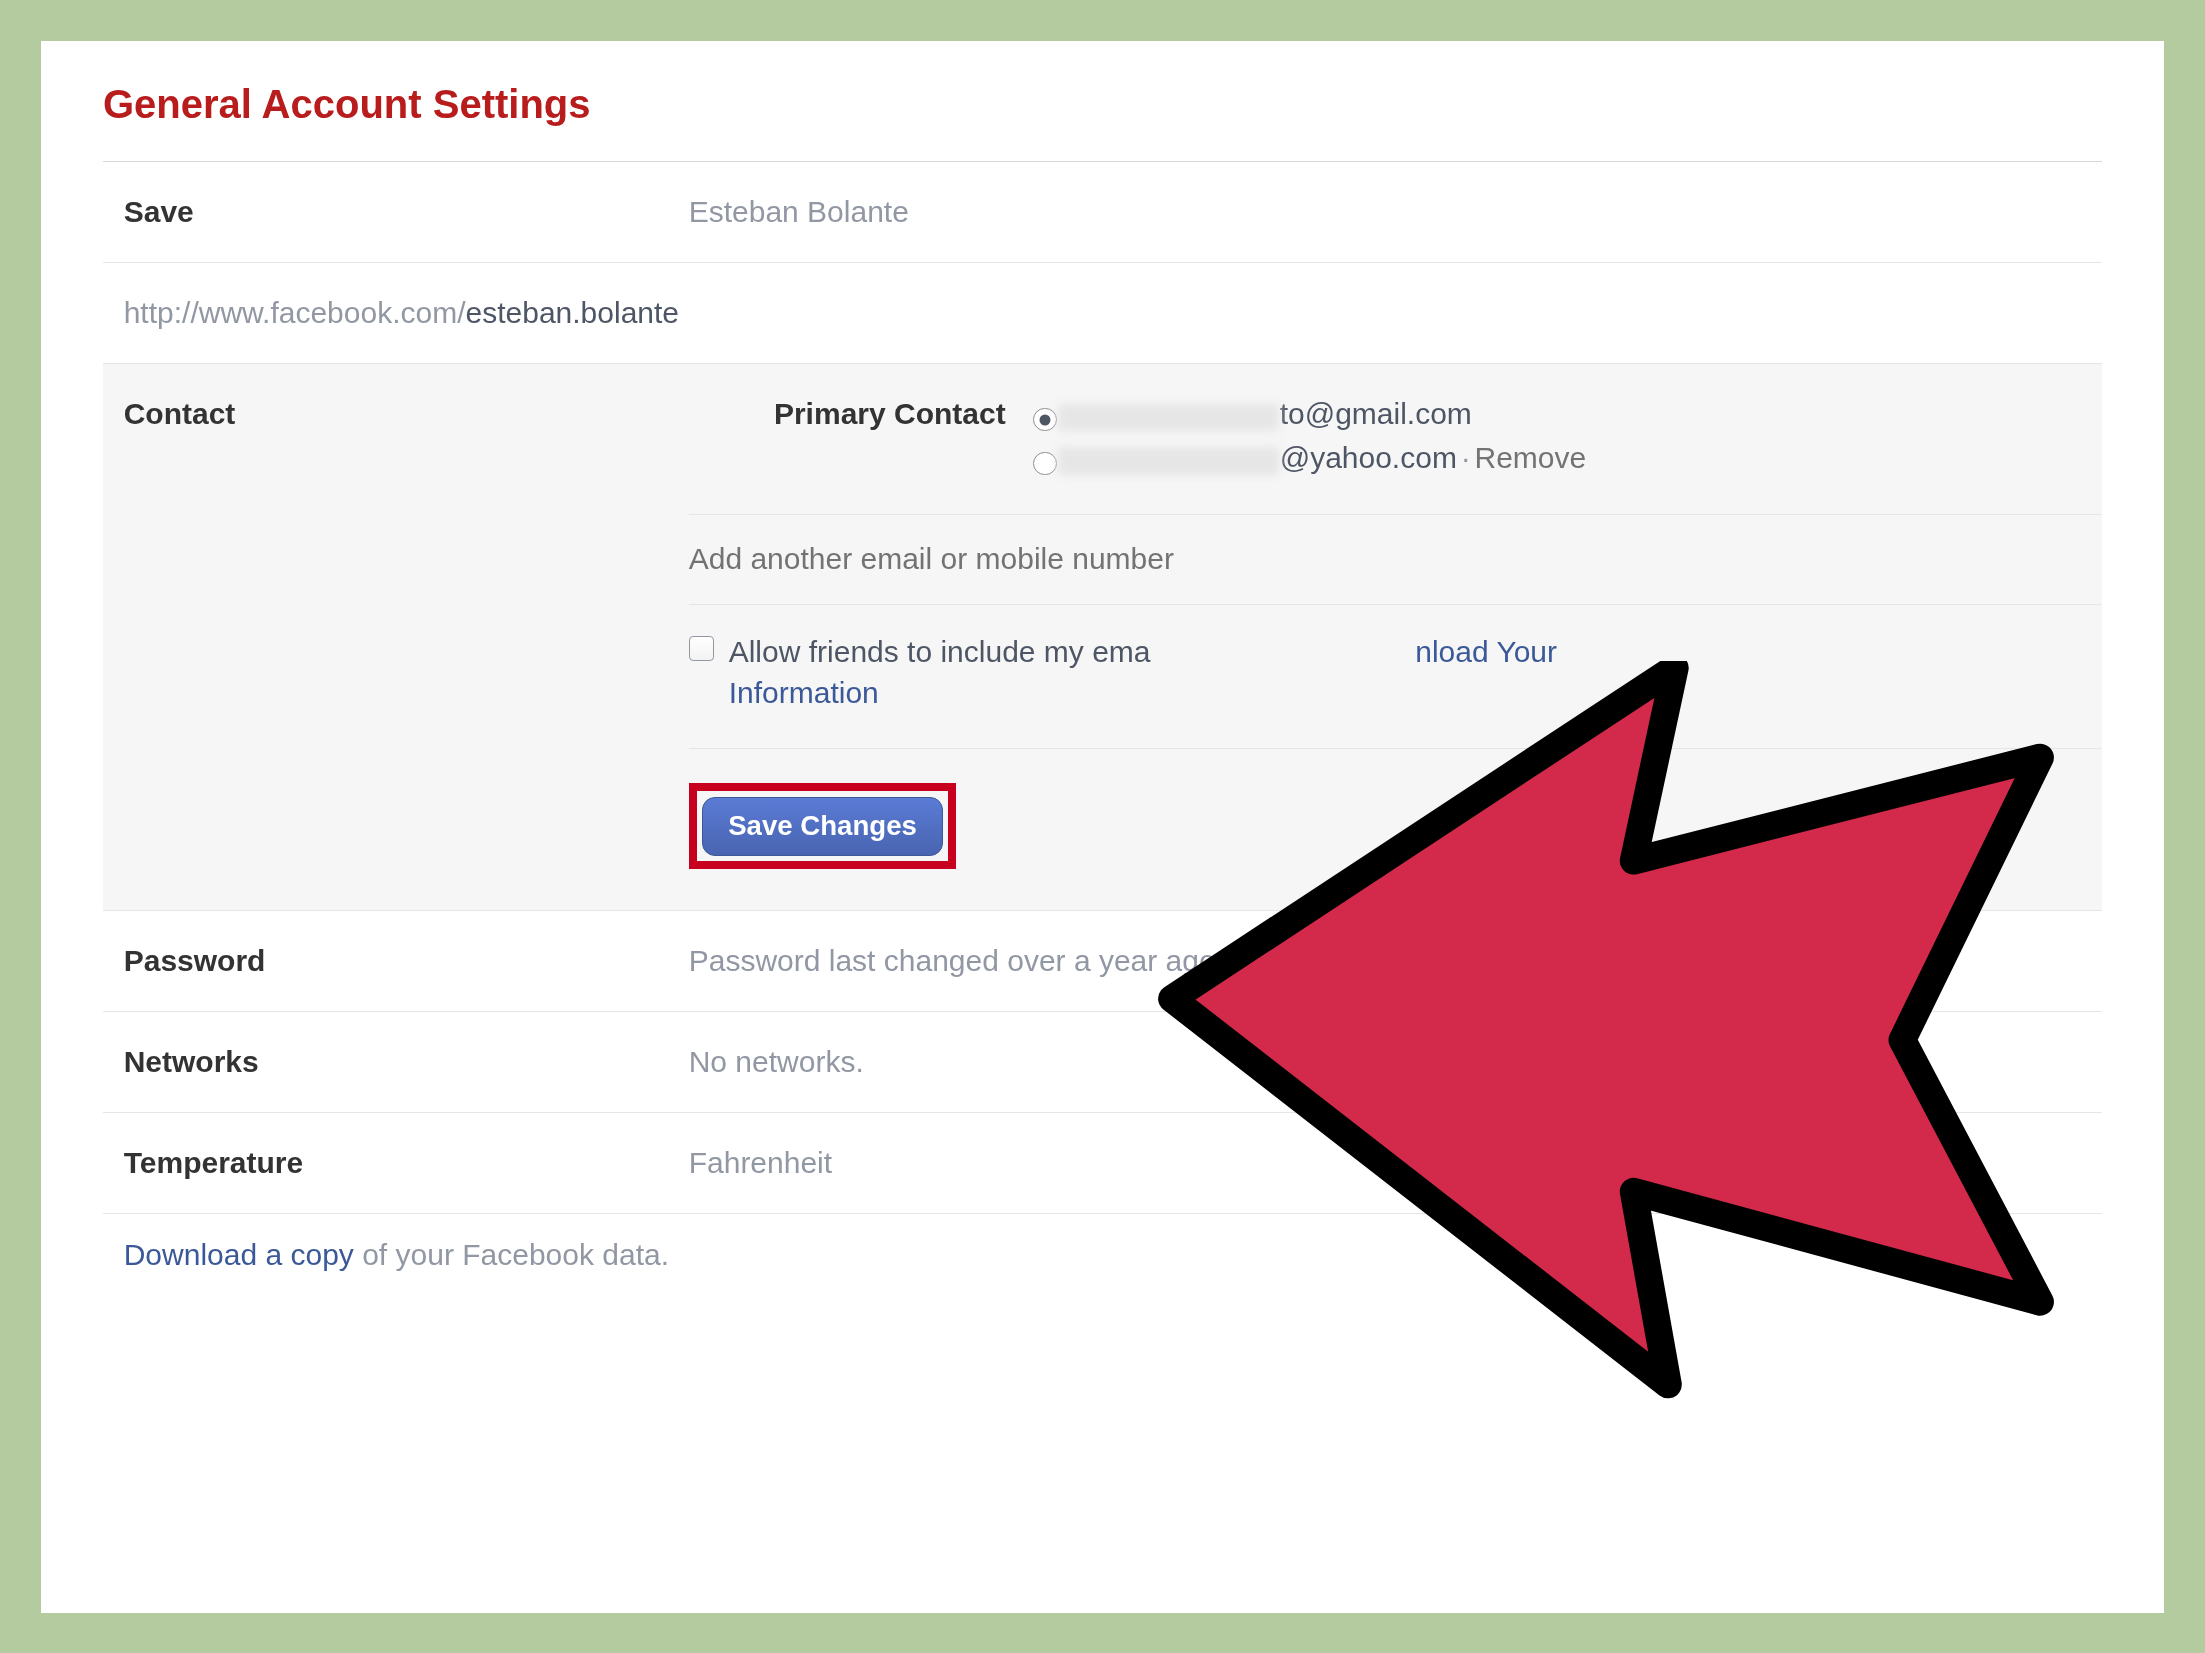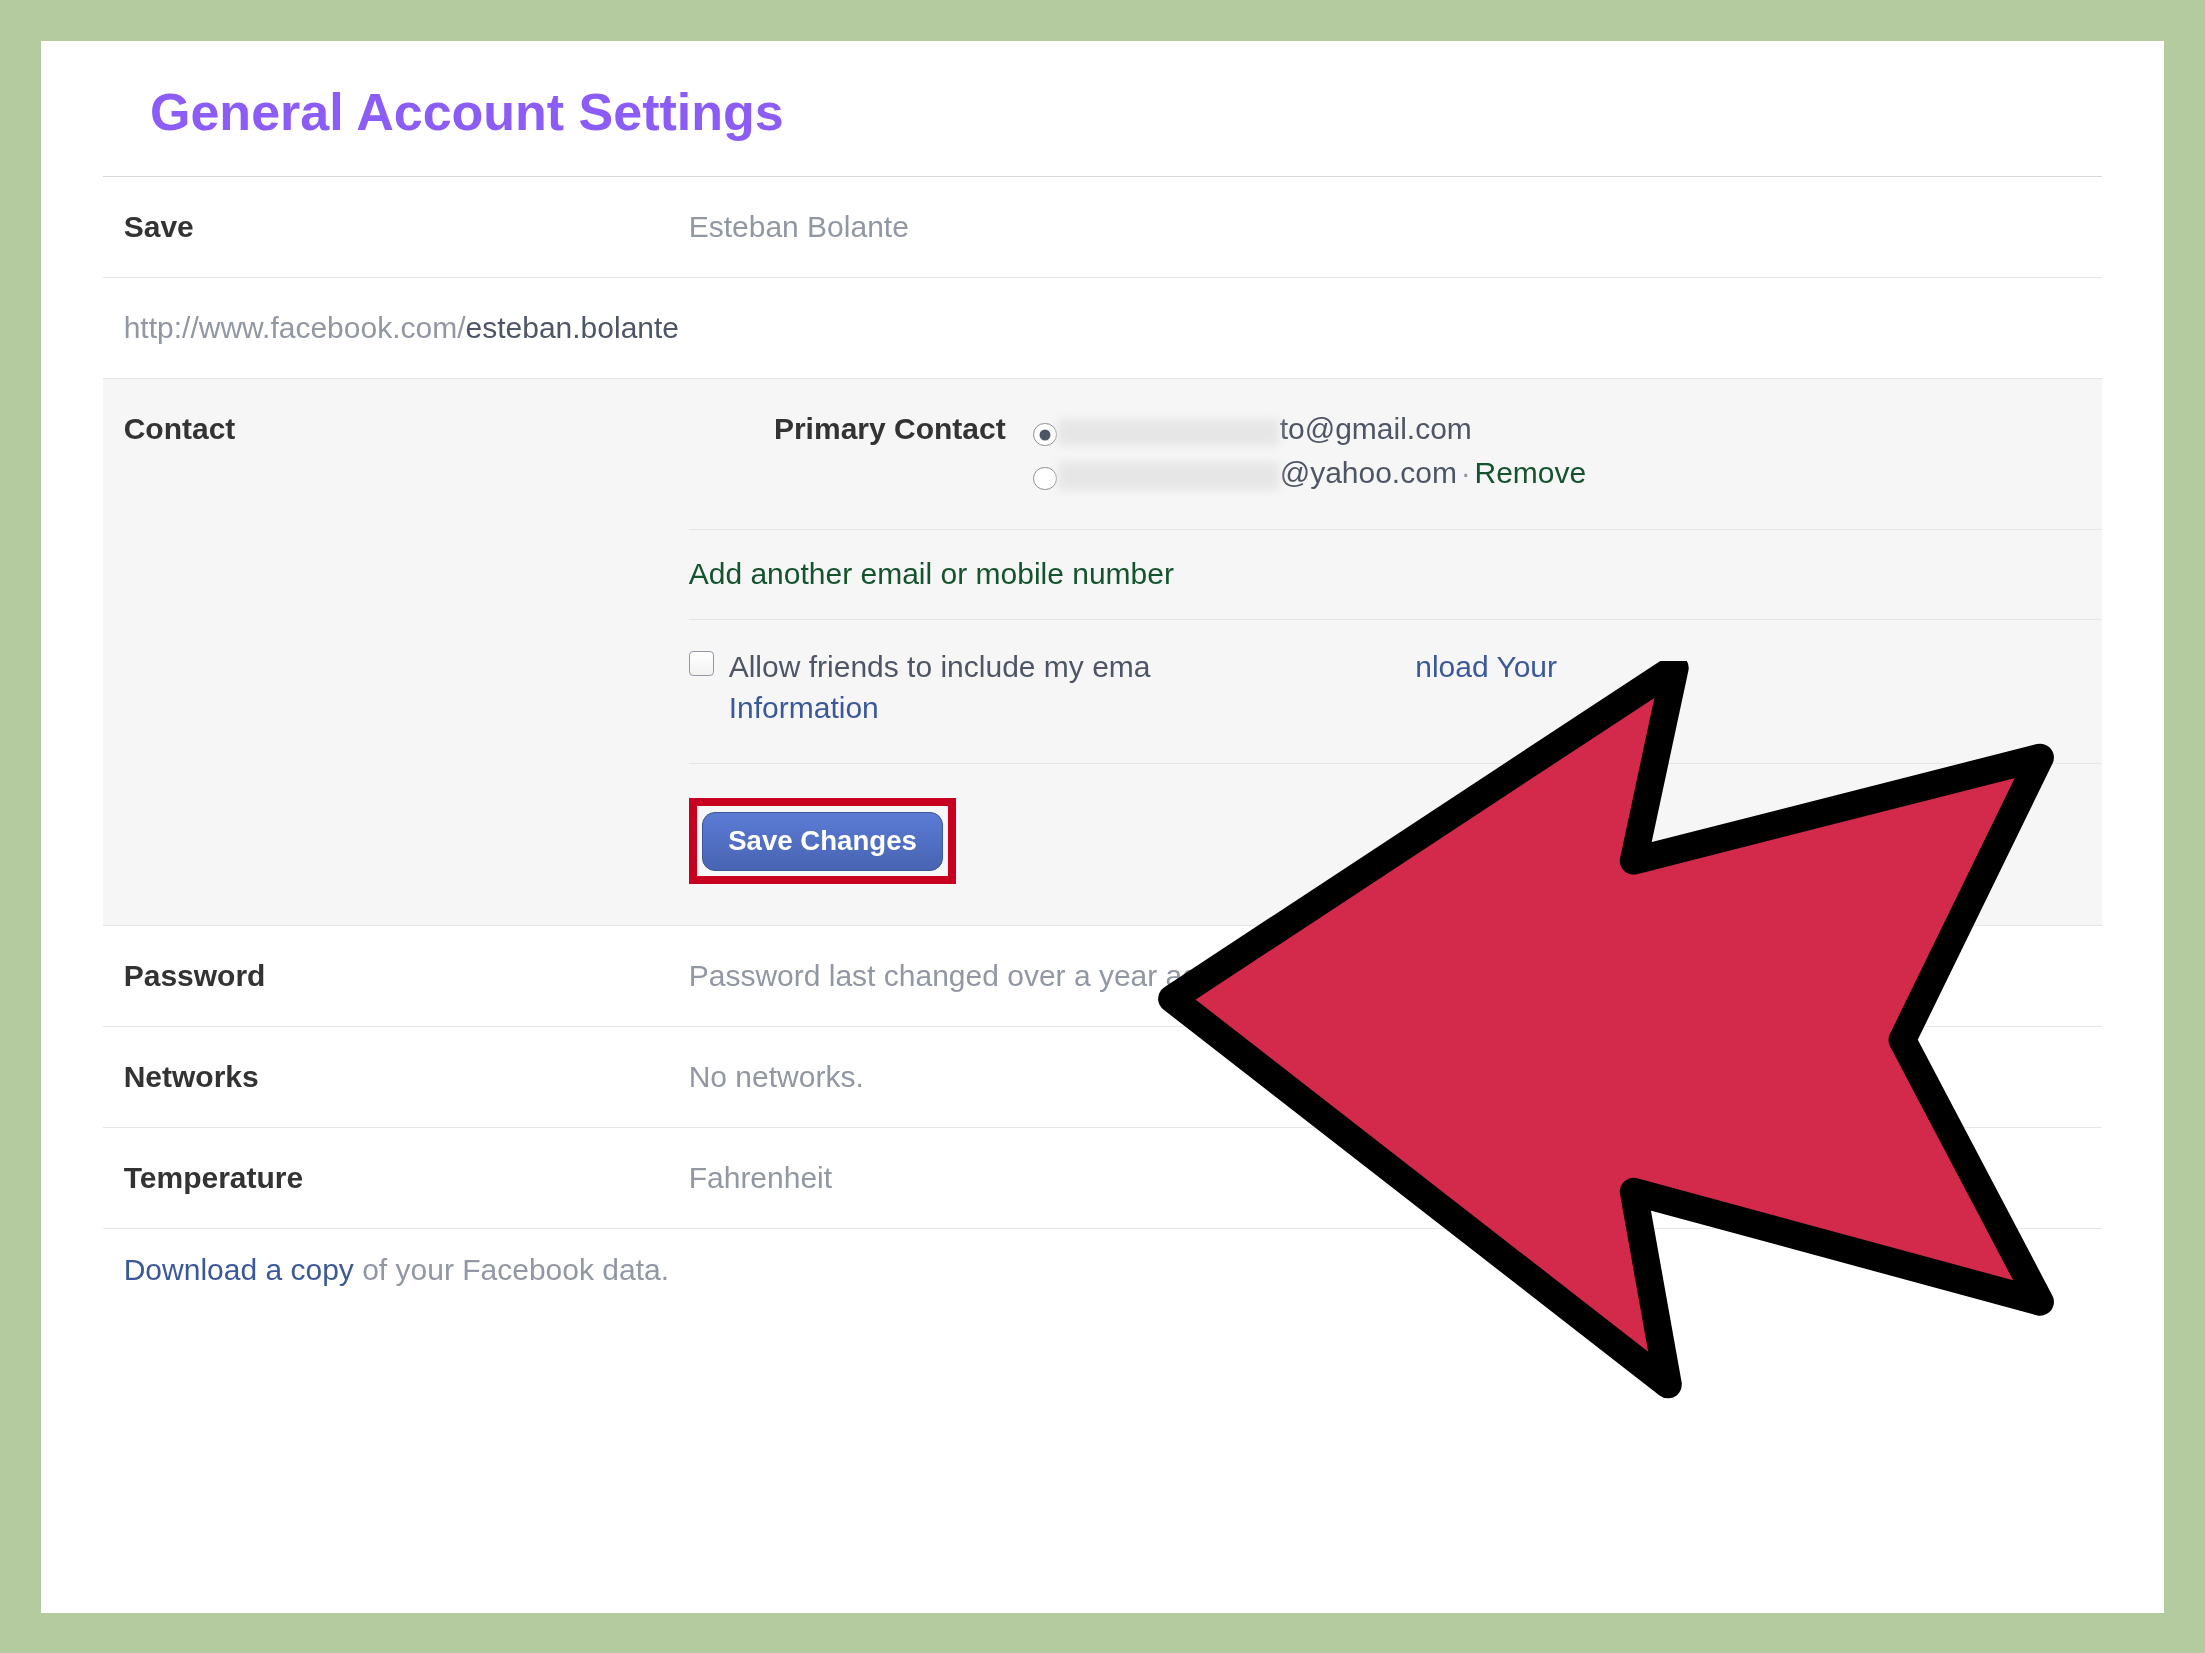--- a/index.html
+++ b/index.html
@@ -15,25 +15,24 @@
       padding: 41px;
     }
     .panel {
       background: #ffffff;
       width: 100%;
       height: 100%;
       padding: 27.6px 62px 0 62px;
       overflow: hidden;
     }
     .page-title {
-      font-size: 52px;
-      font-weight: bold;
-      color: #8b5cf6;
+      font-size: 40px;
+      font-weight: bold;
+      color: #b91c1c;
       padding: 13.8px 0 34px 0;
-      margin-left: 47px;
     }
     .rule {
       border: none;
       border-top: 1.4px solid #d7d7d7;
     }
     .row {
       display: flex;
       padding: 33px 0 33px 20.7px;
       border-bottom: 1.4px solid #e6e6e6;
     }
@@ -115,21 +114,21 @@
     .blur {
       display: inline-block;
       width: 221px;
       height: 27.6px;
       background: #e6e6e6;
       filter: blur(4.1px);
       border-radius: 4.1px;
       vertical-align: middle;
     }
     .link {
-      color: #14532d;
+      color: #737373;
       cursor: pointer;
     }
     .separator-dot {
       color: #9197a3;
       margin: 0 2.8px;
     }
     .inner-rule {
       border: none;
       border-top: 1.4px solid #e6e6e6;
       margin: 27.6px 0 27.6px 0;

